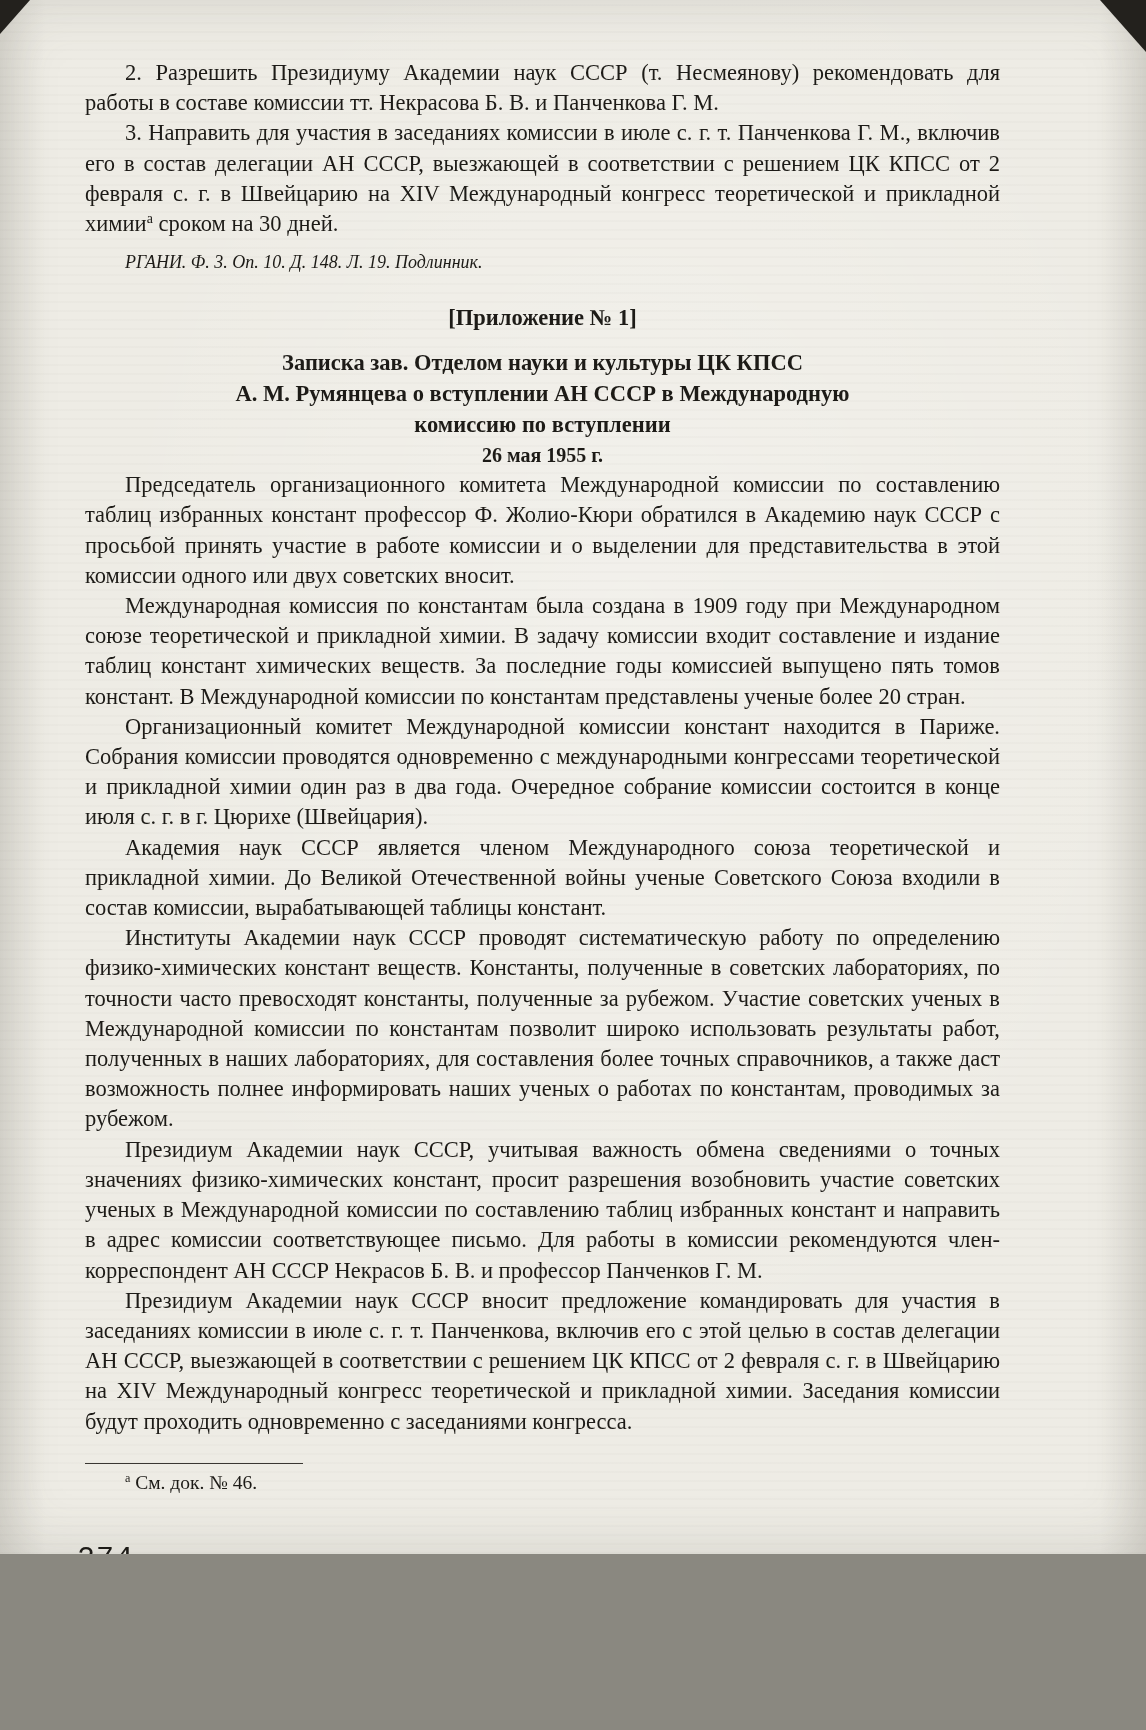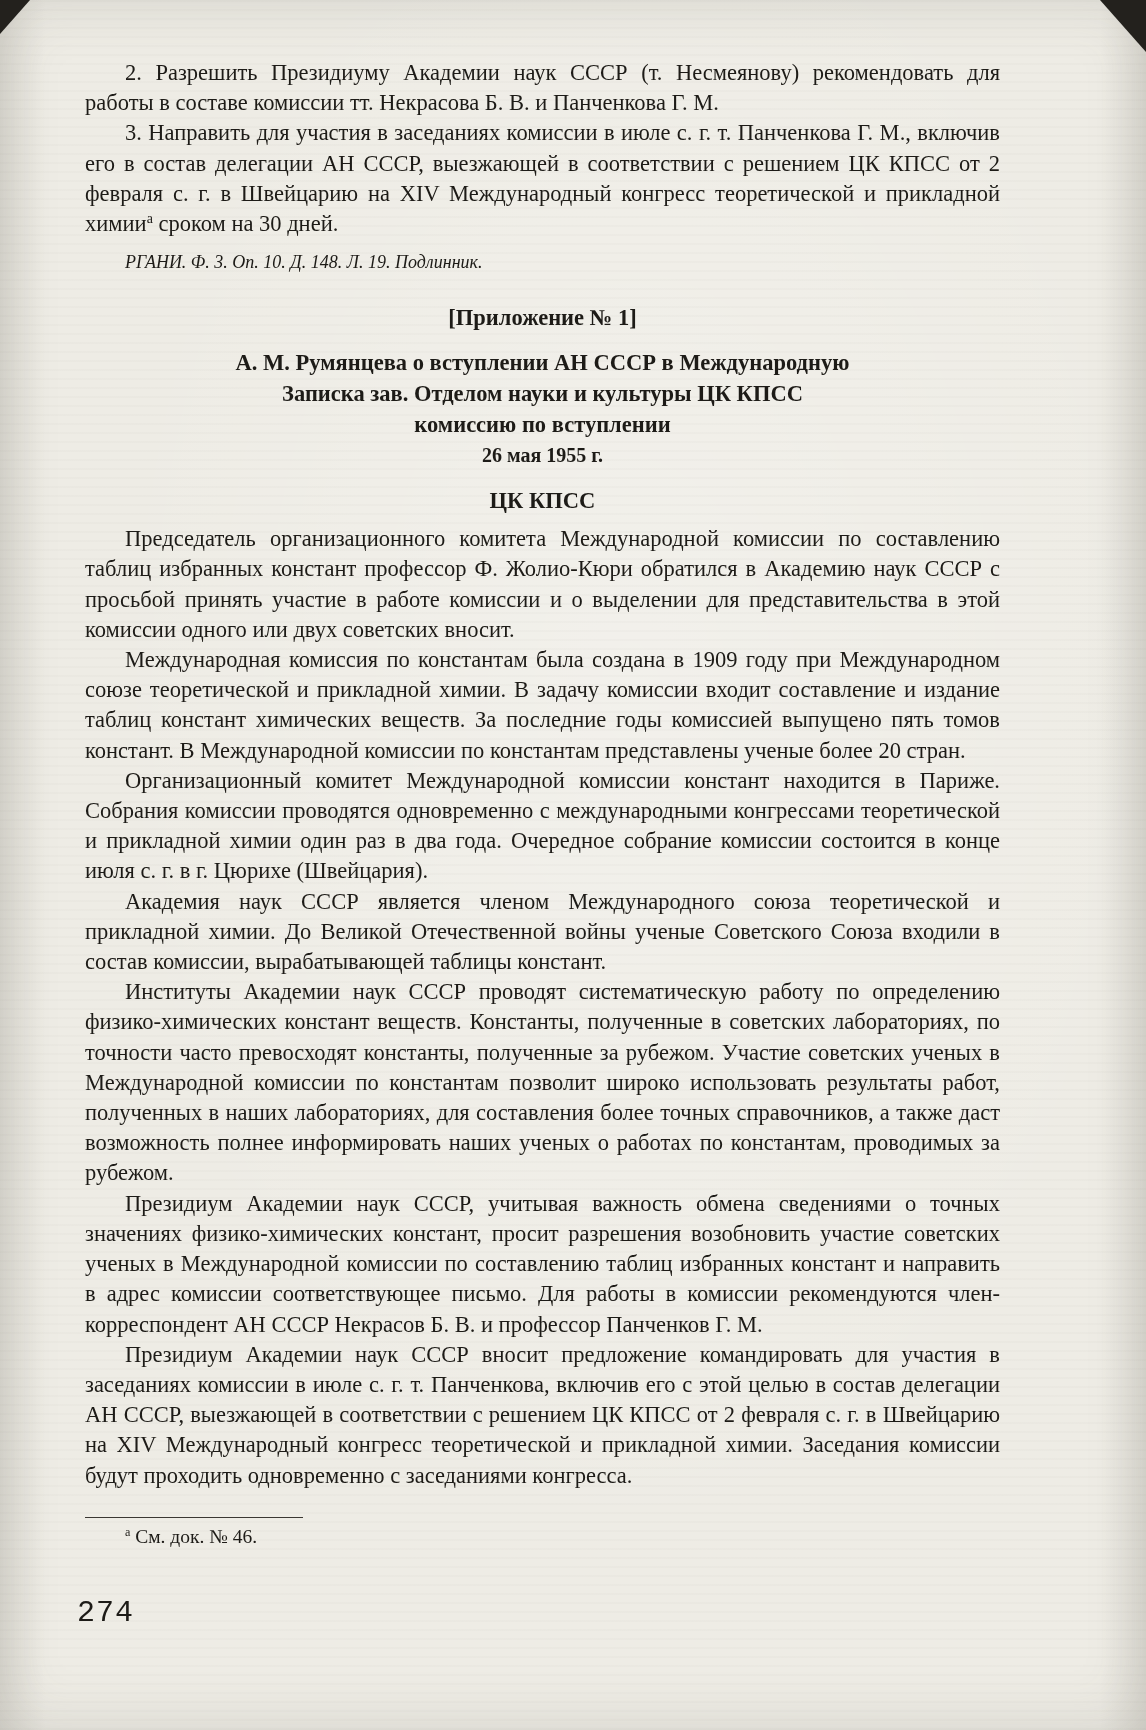--- a/index.html
+++ b/index.html
@@ -3,21 +3,21 @@
 <meta charset="utf-8">
 <style>
   html, body {
     margin: 0;
     padding: 0;
     background: #8a8880;
   }
   .page {
     position: relative;
     width: 1146px;
-    height: 1730px;
+    height: 1554px;
     margin: 0 auto;
     box-sizing: border-box;
     padding: 58px 146px 30px 85px;
     background-color: #eeece5;
     background-image:
       repeating-linear-gradient(0deg, rgba(110,105,95,0.028) 0 2px, rgba(0,0,0,0) 2px 9px),
       radial-gradient(ellipse at 55% 40%, rgba(255,255,255,0.25) 0%, rgba(0,0,0,0) 60%),
       linear-gradient(90deg, rgba(90,85,75,0.10) 0%, rgba(0,0,0,0) 4%, rgba(0,0,0,0) 96%, rgba(90,85,75,0.10) 100%);
     box-shadow: inset 0 0 60px rgba(80,75,65,0.18);
     font-family: "Liberation Serif", "DejaVu Serif", serif;
@@ -120,28 +120,27 @@
 
     <p class="body-par">2. Разрешить Президиуму Академии наук СССР (т. Несмеянову) рекомендовать для работы в составе комиссии тт. Некрасова Б. В. и Панченкова Г. М.</p>
 
     <p class="body-par"><span>3. Направить для участия в заседаниях комиссии в июле с. г. т. Панченкова Г. М., включив его в состав делегации АН СССР, выезжающей в соответствии с решением ЦК КПСС от 2 февраля с. г. в Швейцарию на XIV Международный конгресс теоретической и прикладной химии</span><sup class="fn-marker">а</sup><span> сроком на 30 дней.</span></p>
 
     <p class="archive-ref">РГАНИ. Ф. 3. Оп. 10. Д. 148. Л. 19. Подлинник.</p>
 
     <p class="appendix-label">[Приложение № 1]</p>
 
     <div class="doc-title">
+      <div>Записка зав. Отделом науки и культуры ЦК КПСС</div>
       <div>А. М. Румянцева о вступлении АН СССР в Международную</div>
-      <div>Записка зав. Отделом науки и культуры ЦК КПСС</div>
       <div>комиссию по вступлении</div>
     </div>
 
     <p class="doc-date">26 мая 1955 г.</p>
 
-    <p class="addressee">ЦК КПСС</p>
 
     <p class="body-par">Председатель организационного комитета Международной комиссии по составлению таблиц избранных констант профессор Ф. Жолио-Кюри обратился в Академию наук СССР с просьбой принять участие в работе комиссии и о выделении для представительства в этой комиссии одного или двух советских вносит.</p>
     <p class="body-par">Международная комиссия по константам была создана в 1909 году при Международном союзе теоретической и прикладной химии. В задачу комиссии входит составление и издание таблиц констант химических веществ. За последние годы комиссией выпущено пять томов констант. В Международной комиссии по константам представлены ученые более 20 стран.</p>
     <p class="body-par">Организационный комитет Международной комиссии констант находится в Париже. Собрания комиссии проводятся одновременно с международными конгрессами теоретической и прикладной химии один раз в два года. Очередное собрание комиссии состоится в конце июля с. г. в г. Цюрихе (Швейцария).</p>
     <p class="body-par">Академия наук СССР является членом Международного союза теоретической и прикладной химии. До Великой Отечественной войны ученые Советского Союза входили в состав комиссии, вырабатывающей таблицы констант.</p>
     <p class="body-par">Институты Академии наук СССР проводят систематическую работу по определению физико-химических констант веществ. Константы, полученные в советских лабораториях, по точности часто превосходят константы, полученные за рубежом. Участие советских ученых в Международной комиссии по константам позволит широко использовать результаты работ, полученных в наших лабораториях, для составления более точных справочников, а также даст возможность полнее информировать наших ученых о работах по константам, проводимых за рубежом.</p>
     <p class="body-par">Президиум Академии наук СССР, учитывая важность обмена сведениями о точных значениях физико-химических констант, просит разрешения возобновить участие советских ученых в Международной комиссии по составлению таблиц избранных констант и направить в адрес комиссии соответствующее письмо. Для работы в комиссии рекомендуются член-корреспондент АН СССР Некрасов Б. В. и профессор Панченков Г. М.</p>
     <p class="body-par">Президиум Академии наук СССР вносит предложение командировать для участия в заседаниях комиссии в июле с. г. т. Панченкова, включив его с этой целью в состав делегации АН СССР, выезжающей в соответствии с решением ЦК КПСС от 2 февраля с. г. в Швейцарию на XIV Международный конгресс теоретической и прикладной химии. Заседания комиссии будут проходить одновременно с заседаниями конгресса.</p>
 
     <div class="footnote">

